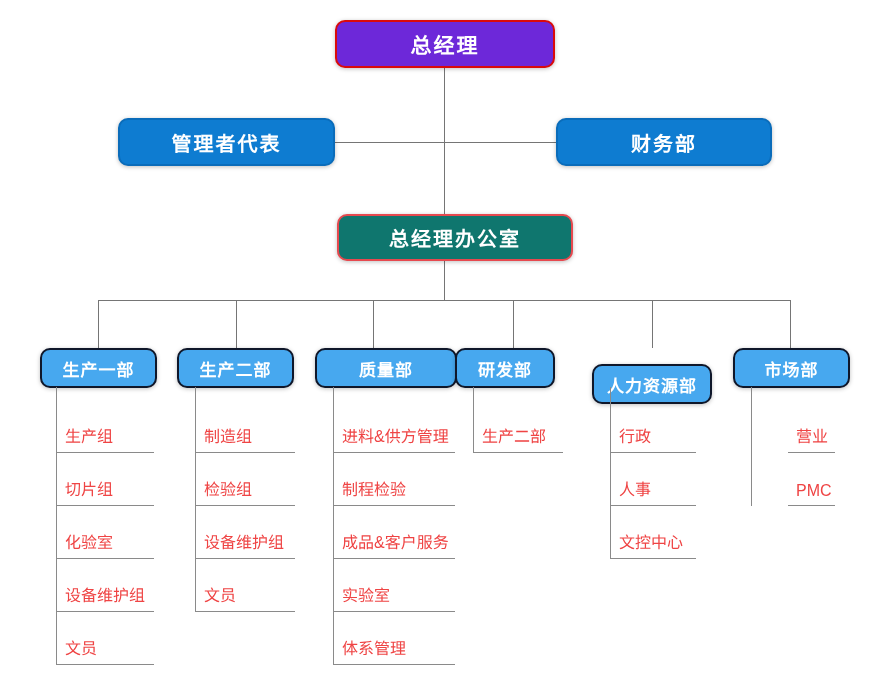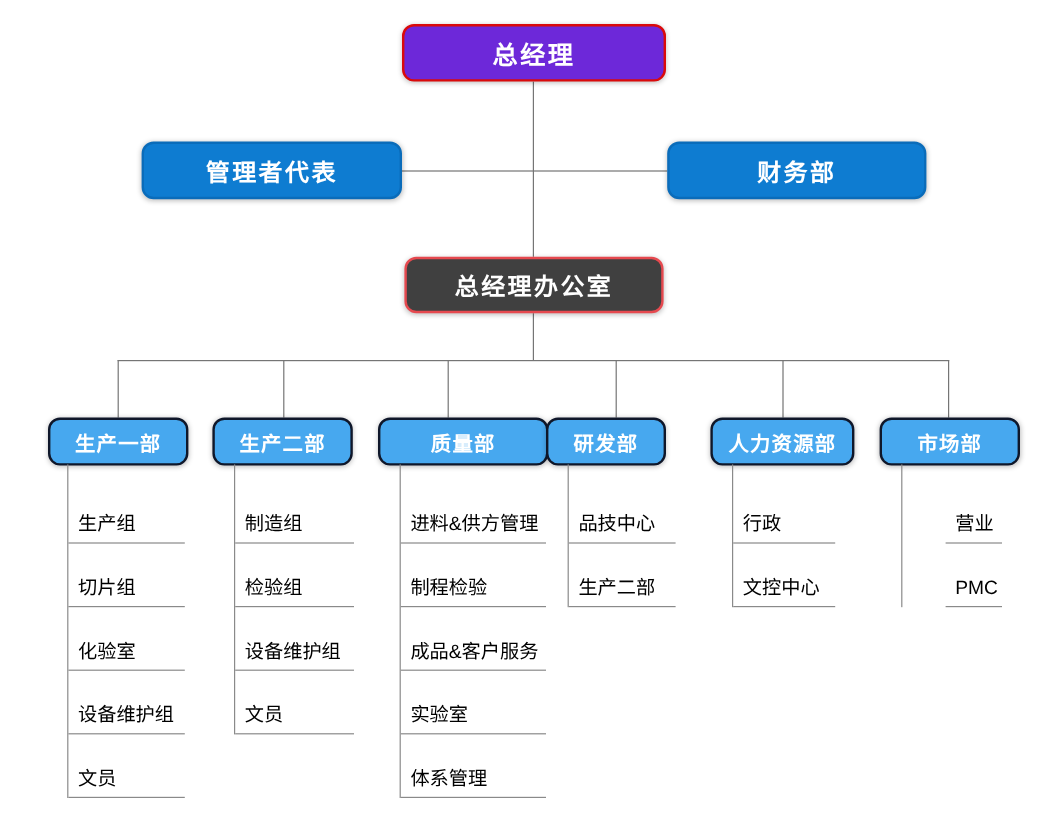--- a/index.html
+++ b/index.html
@@ -43,35 +43,35 @@
     font-size: 21px;
   }
   .box.l2 {
     top: 118px; height: 48px;
     background: #0e7cd1; border: 2px solid #0a6cba;
     font-size: 20px;
   }
   .box.mgr { left: 118px; width: 217px; }
   .box.fin { left: 556px; width: 216px; }
   .box.office {
-    left: 337px; top: 214px; width: 216px; height: 47px;
-    background: #404040; border: 2px solid #e6494f;
+    left: 337px; top: 214px; width: 236px; height: 47px;
+    background: #0f766e; border: 2px solid #e6494f;
     font-size: 20px;
   }
   .box.dept {
     top: 348px; height: 40px;
     background: #47a8ef; border: 2px solid #0f172a;
     font-size: 17px;
     letter-spacing: 1px;
   }
   .dept.d1 { left: 40px;  width: 117px; }
   .dept.d2 { left: 177px; width: 117px; }
   .dept.d3 { left: 315px; width: 142px; }
   .dept.d4 { left: 455px; width: 100px; }
-  .dept.d5 { left: 592px; width: 120px; }
+  .dept.d5 { left: 592px; width: 120px; margin-top: 16px; }
   .dept.d6 { left: 733px; width: 117px; }
 
   
   .col {
     position: absolute;
     top: 387px;
     box-sizing: border-box;
     padding-top: 13px;
     border-left: 1px solid #8a8a8a;
   }
@@ -82,21 +82,21 @@
   .col.c5 { left: 610px; width: 86px;  }
   .col.c6 { left: 751px; width: 84px; padding-left: 36px;  }
   .item {
     box-sizing: border-box;
     height: 53px;
     display: flex;
     align-items: flex-end;
     padding: 0 0 5px 8px;
     border-bottom: 1px solid #8a8a8a;
     font-size: 16px;
-    color: #000000;
+    color: #ef4444;
     white-space: nowrap;
   }
 </style>
 </head>
 <body>
 
 <div class="canvas">
 
   <div class="line v" style="left:444px; top:68px;  height:146px;"></div>
   <div class="line h" style="left:335px; top:142px; width:221px;"></div>
@@ -140,26 +140,26 @@
 
   <div class="col c3">
     <div class="item">进料&amp;供方管理</div>
     <div class="item">制程检验</div>
     <div class="item">成品&amp;客户服务</div>
     <div class="item">实验室</div>
     <div class="item">体系管理</div>
   </div>
 
   <div class="col c4">
-    <div class="item">品技中心</div>
     <div class="item">生产二部</div>
   </div>
 
   <div class="col c5">
     <div class="item">行政</div>
+    <div class="item">人事</div>
     <div class="item">文控中心</div>
   </div>
 
   <div class="col c6">
     <div class="item">营业</div>
     <div class="item">PMC</div>
   </div>
 
 </div>
 

